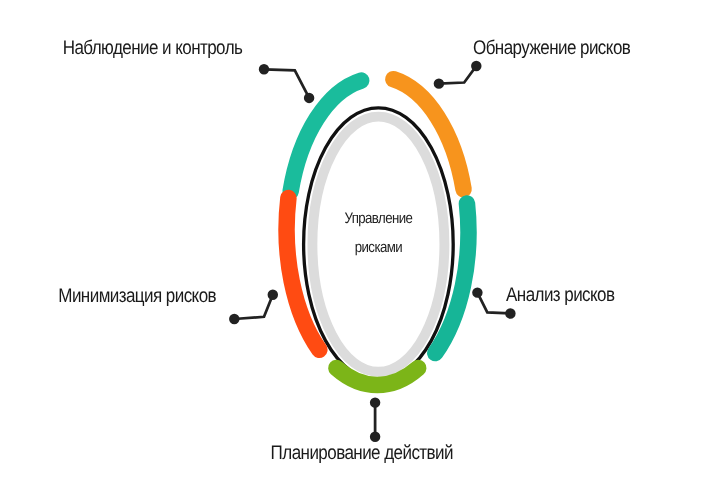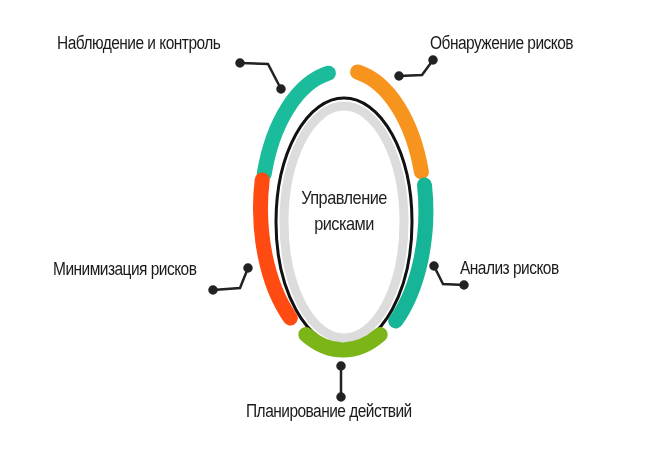--- a/index.html
+++ b/index.html
@@ -1,19 +1,19 @@
 <!DOCTYPE html>
 <html><head>
 <meta charset="utf-8">
 <style>
   html, body { margin: 0; padding: 0; background: #ffffff; }
   body { width: 650px; height: 450px; position: relative; overflow: hidden; font-family: "Liberation Sans", "DejaVu Sans", sans-serif; }
   #diagram { position: absolute; left: 0; top: 0; width: 650px; height: 450px; }
   .label { position: absolute; font-family: "Liberation Sans", "DejaVu Sans", sans-serif; font-size: 18px; color: #1a1a1a; white-space: nowrap; letter-spacing: -0.6px; transform: scaleX(0.86); transform-origin: left top; }
-  .center-label { position: absolute; left: 284px; top: 185px; width: 120px; text-align: center; font-family: "Liberation Sans", "DejaVu Sans", sans-serif; font-size: 19px; line-height: 26px; color: #222; letter-spacing: -0.6px; }
+  .center-label { position: absolute; left: 284px; top: 185px; width: 120px; text-align: center; font-family: "Liberation Sans", "DejaVu Sans", sans-serif; font-size: 14px; line-height: 26px; color: #222; letter-spacing: -0.6px; }
   .center-label span { display: block; transform: scaleX(0.86); }
 </style>
 </head>
 <body>
 
 <svg id="diagram" viewBox="0 0 650 450" xmlns="http://www.w3.org/2000/svg">
 
   <ellipse cx="344" cy="222" rx="60" ry="116" fill="#ffffff" stroke="#dcdcdc" stroke-width="9"></ellipse>
   <ellipse cx="344" cy="222" rx="68" ry="124" fill="none" stroke="#111111" stroke-width="3"></ellipse>
 

